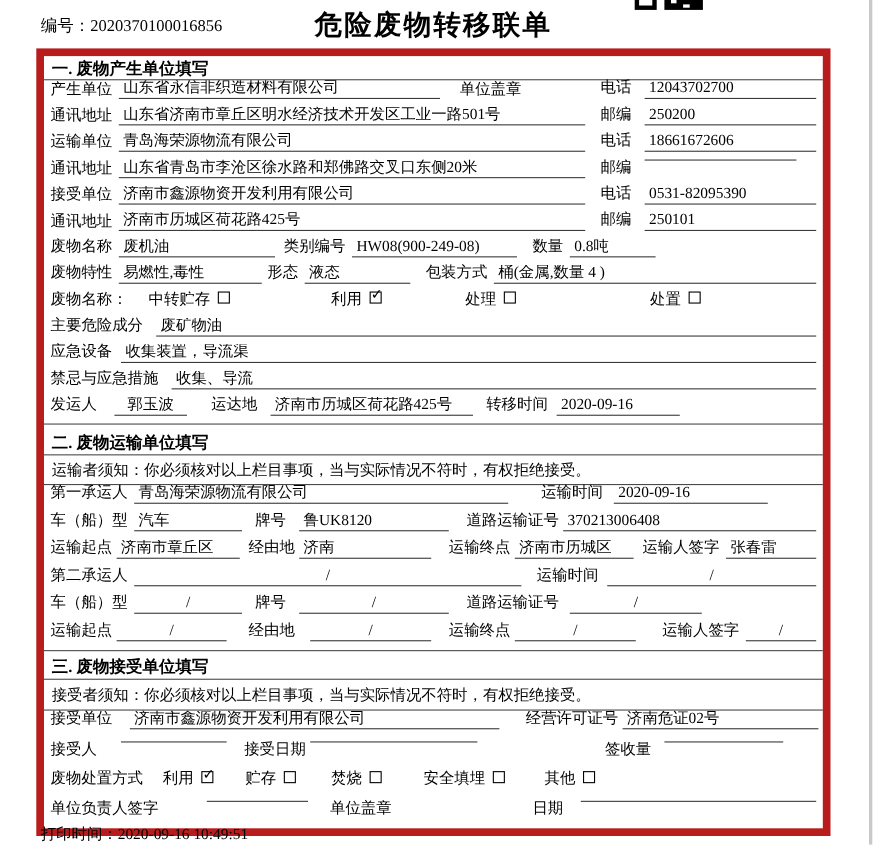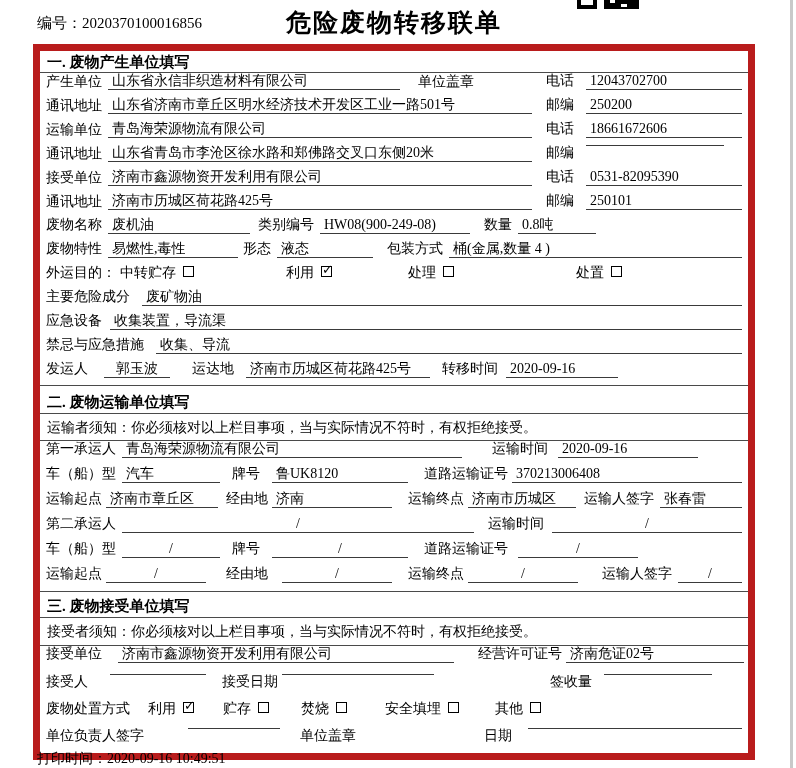--- a/index.html
+++ b/index.html
@@ -128,22 +128,22 @@
   <div class="row h24">
     <span class="lbl" style="width:62px">废物特性</span>
     <span class="ul" style="width:130px">易燃性,毒性</span>
     <span class="lbl" style="margin-left:5px;width:34px">形态</span>
     <span class="ul" style="width:96px">液态</span>
     <span class="lbl" style="margin-left:14px;width:62px">包装方式</span>
     <span class="ul fx">桶(金属,数量 4 )</span>
   </div>
 
   <div class="row h24">
-    <span class="lbl">外运目的：</span>
-    <span class="opt" style="margin-left:4px"><span>中转贮存</span><span class="cb" data-checked="false"></span></span>
+    <span class="lbl">废物名称：</span>
+    <span class="opt" style="margin-left:19px"><span>中转贮存</span><span class="cb" data-checked="false"></span></span>
     <span class="opt" style="margin-left:92px"><span>利用</span><span class="cb" data-checked="true"></span></span>
     <span class="opt" style="margin-left:76px"><span>处理</span><span class="cb" data-checked="false"></span></span>
     <span class="opt" style="margin-left:122px"><span>处置</span><span class="cb" data-checked="false"></span></span>
   </div>
 
   <div class="row h24">
     <span class="lbl" style="width:96px">主要危险成分</span>
     <span class="ul fx">废矿物油</span>
   </div>
 

